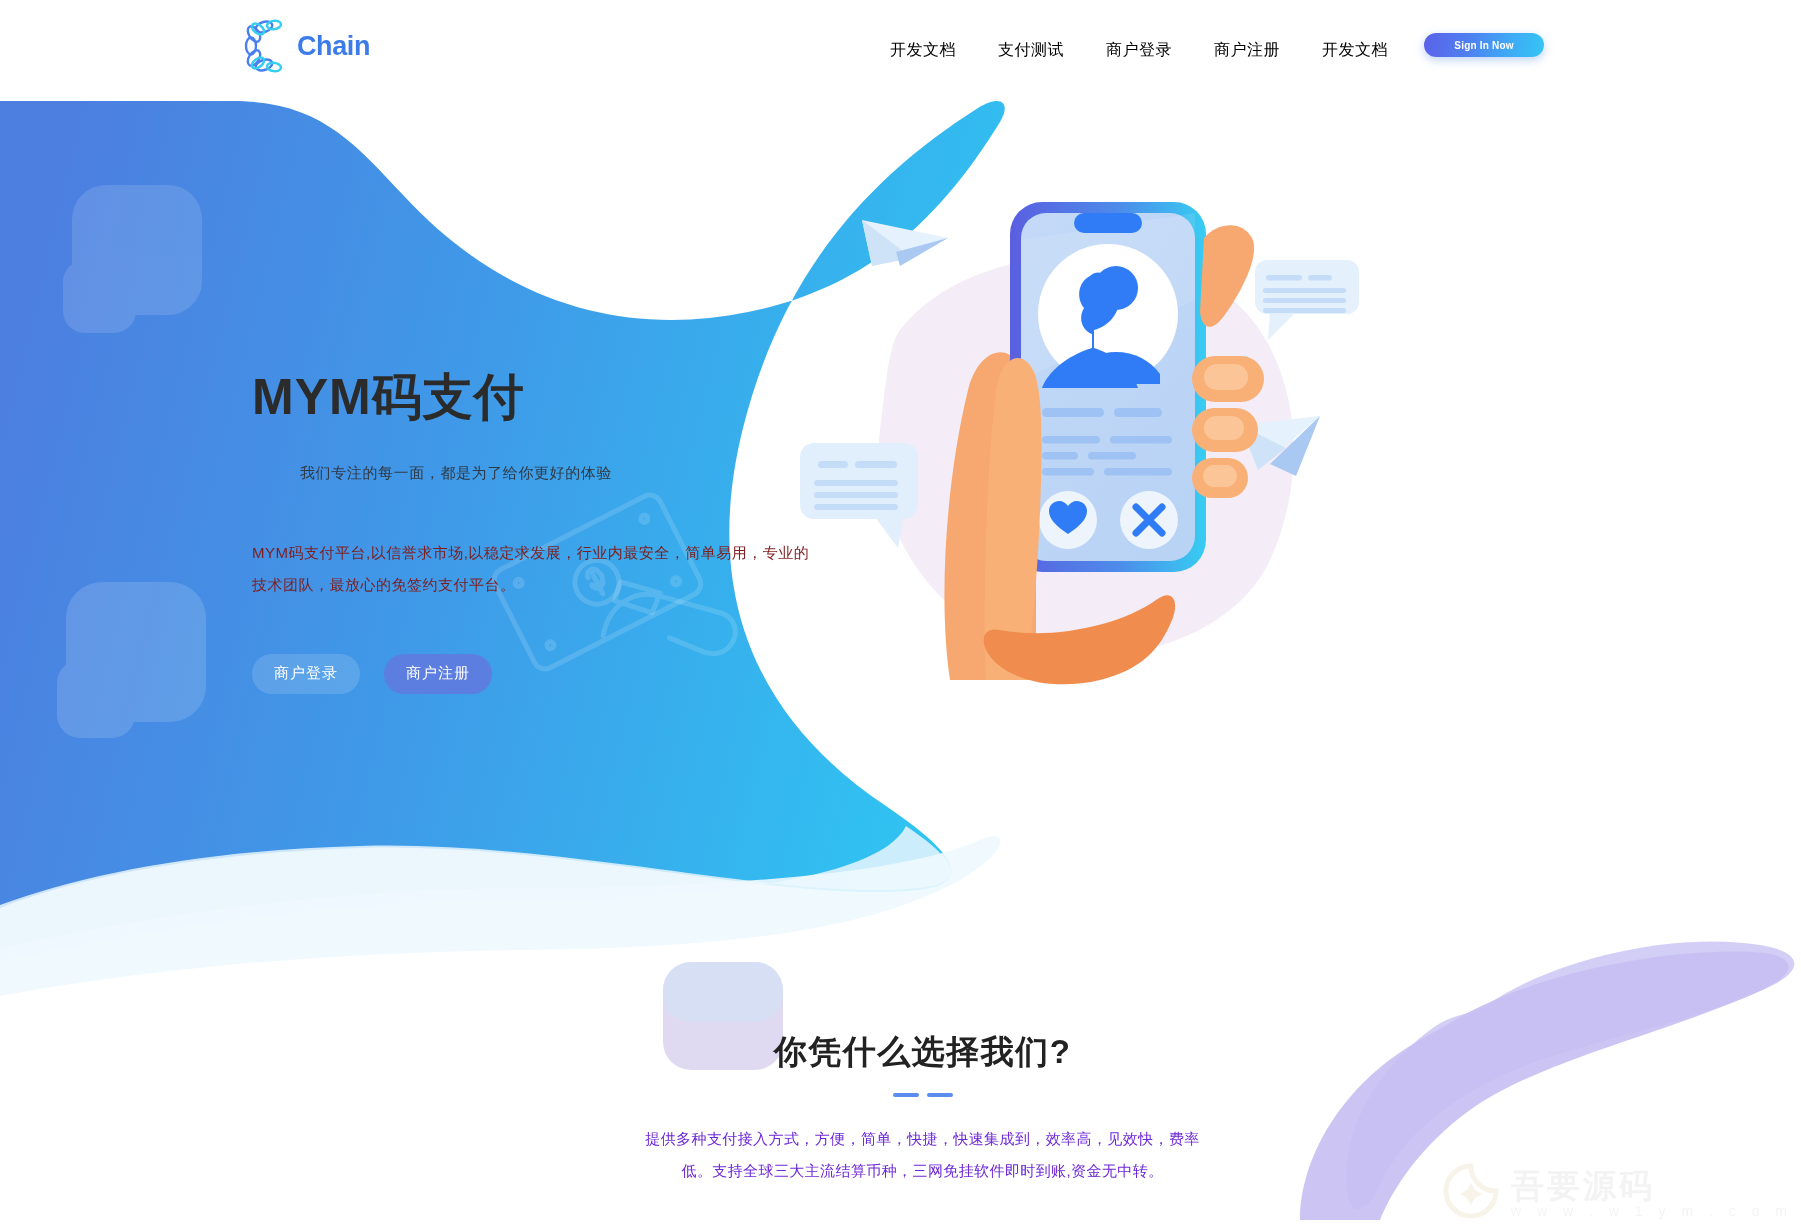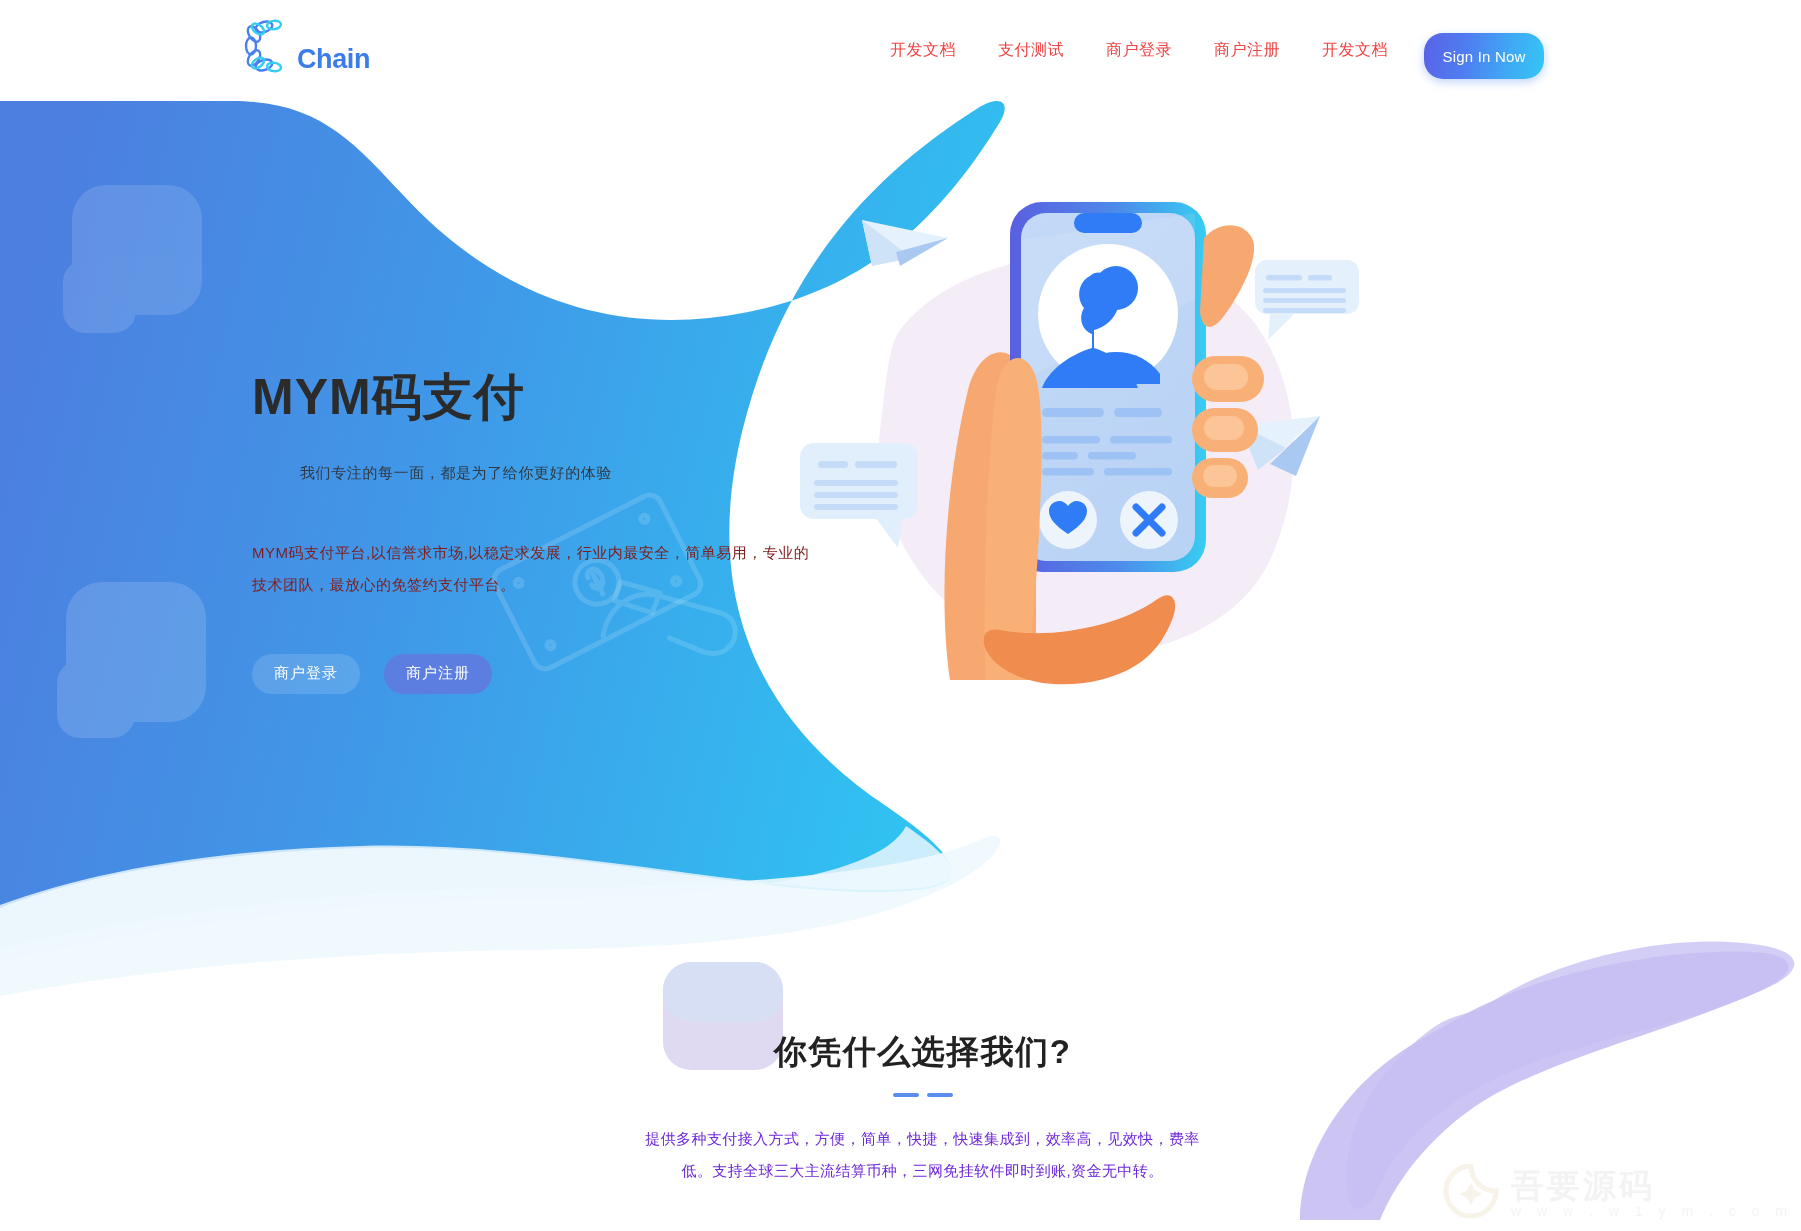--- a/index.html
+++ b/index.html
@@ -13,36 +13,36 @@
 
   
   .bg-layer { position:absolute; inset:0; z-index:0; }
   .bg-layer svg { position:absolute; top:0; left:0; }
 
   
   .header {
     position:absolute; top:0; left:0; width:1801px; height:101px;
     z-index:40; display:flex; align-items:center;
   }
-  .brand { position:absolute; left:243px; top:19px; display:flex; align-items:flex-end; gap:6px; }
+  .brand { position:absolute; left:243px; top:19px; display:flex; align-items:center; gap:6px; }
   .brand-logo { width:48px; height:54px; display:block; }
   .brand-text {
     font-size:27px; font-weight:bold; color:#3b7ce8; letter-spacing:-0.4px;
     line-height:1;
   }
   .nav { position:absolute; left:869px; top:0; height:101px; display:flex; align-items:center; gap:0; }
   .nav-item {
-    font-size:16px; color:#ef4444; padding:0 21px; cursor:pointer;
+    font-size:16px; color:#000000; padding:0 21px; cursor:pointer;
     white-space:nowrap; letter-spacing:0.5px;
   }
   .signin-btn {
     position:absolute; left:1424px; top:33px;
-    width:120px; height:46px; border-radius:19px;
+    width:120px; height:24px; border-radius:19px;
     background:linear-gradient(100deg,#5a62e8 0%,#4f7df0 35%,#3fa9f5 70%,#35c6f4 100%);
-    color:#fff; font-size:15px; font-weight:normal;
+    color:#fff; font-size:10px; font-weight:bold;
     display:flex; align-items:center; justify-content:center;
     border:none; cursor:pointer; letter-spacing:0.2px;
     box-shadow:0 3px 10px rgba(70,130,230,.35);
   }
 
   
   .hero-content { position:absolute; left:252px; top:370px; z-index:30; width:620px; }
   .hero-title {
     font-size:50px; font-weight:bold; color:#2b2b2b;
     letter-spacing:1px; line-height:1.1; margin-bottom:36px;

